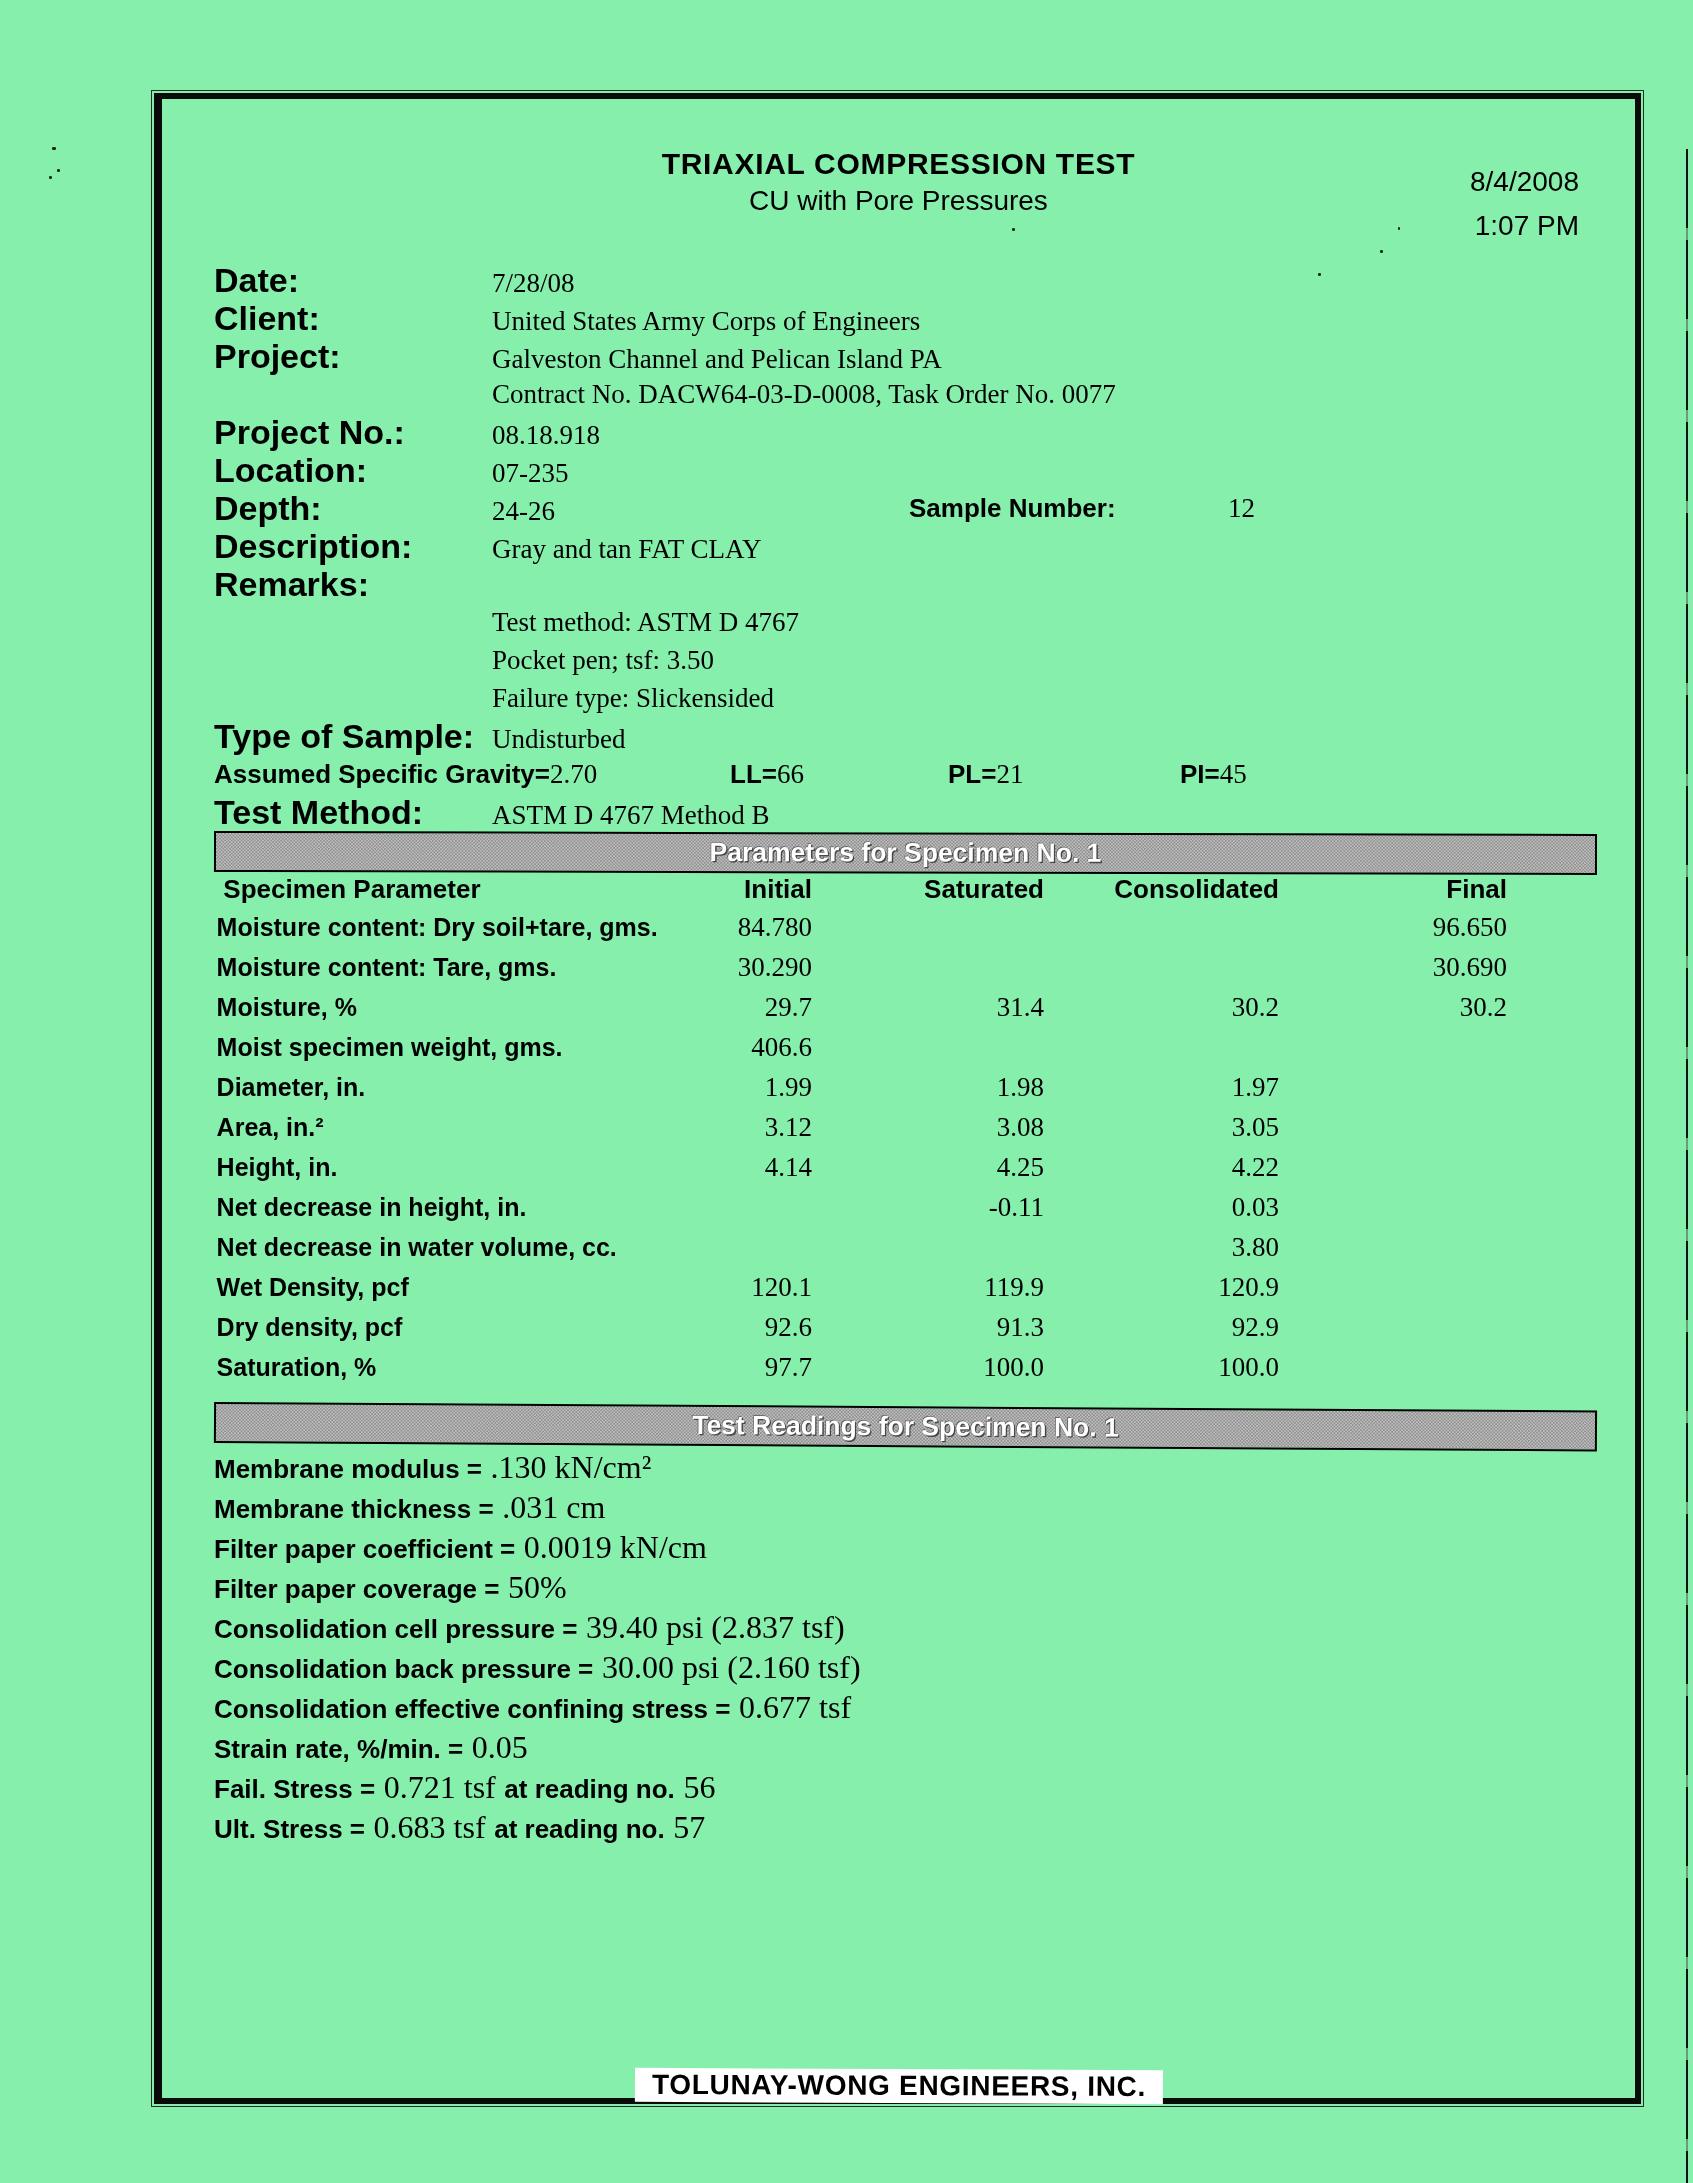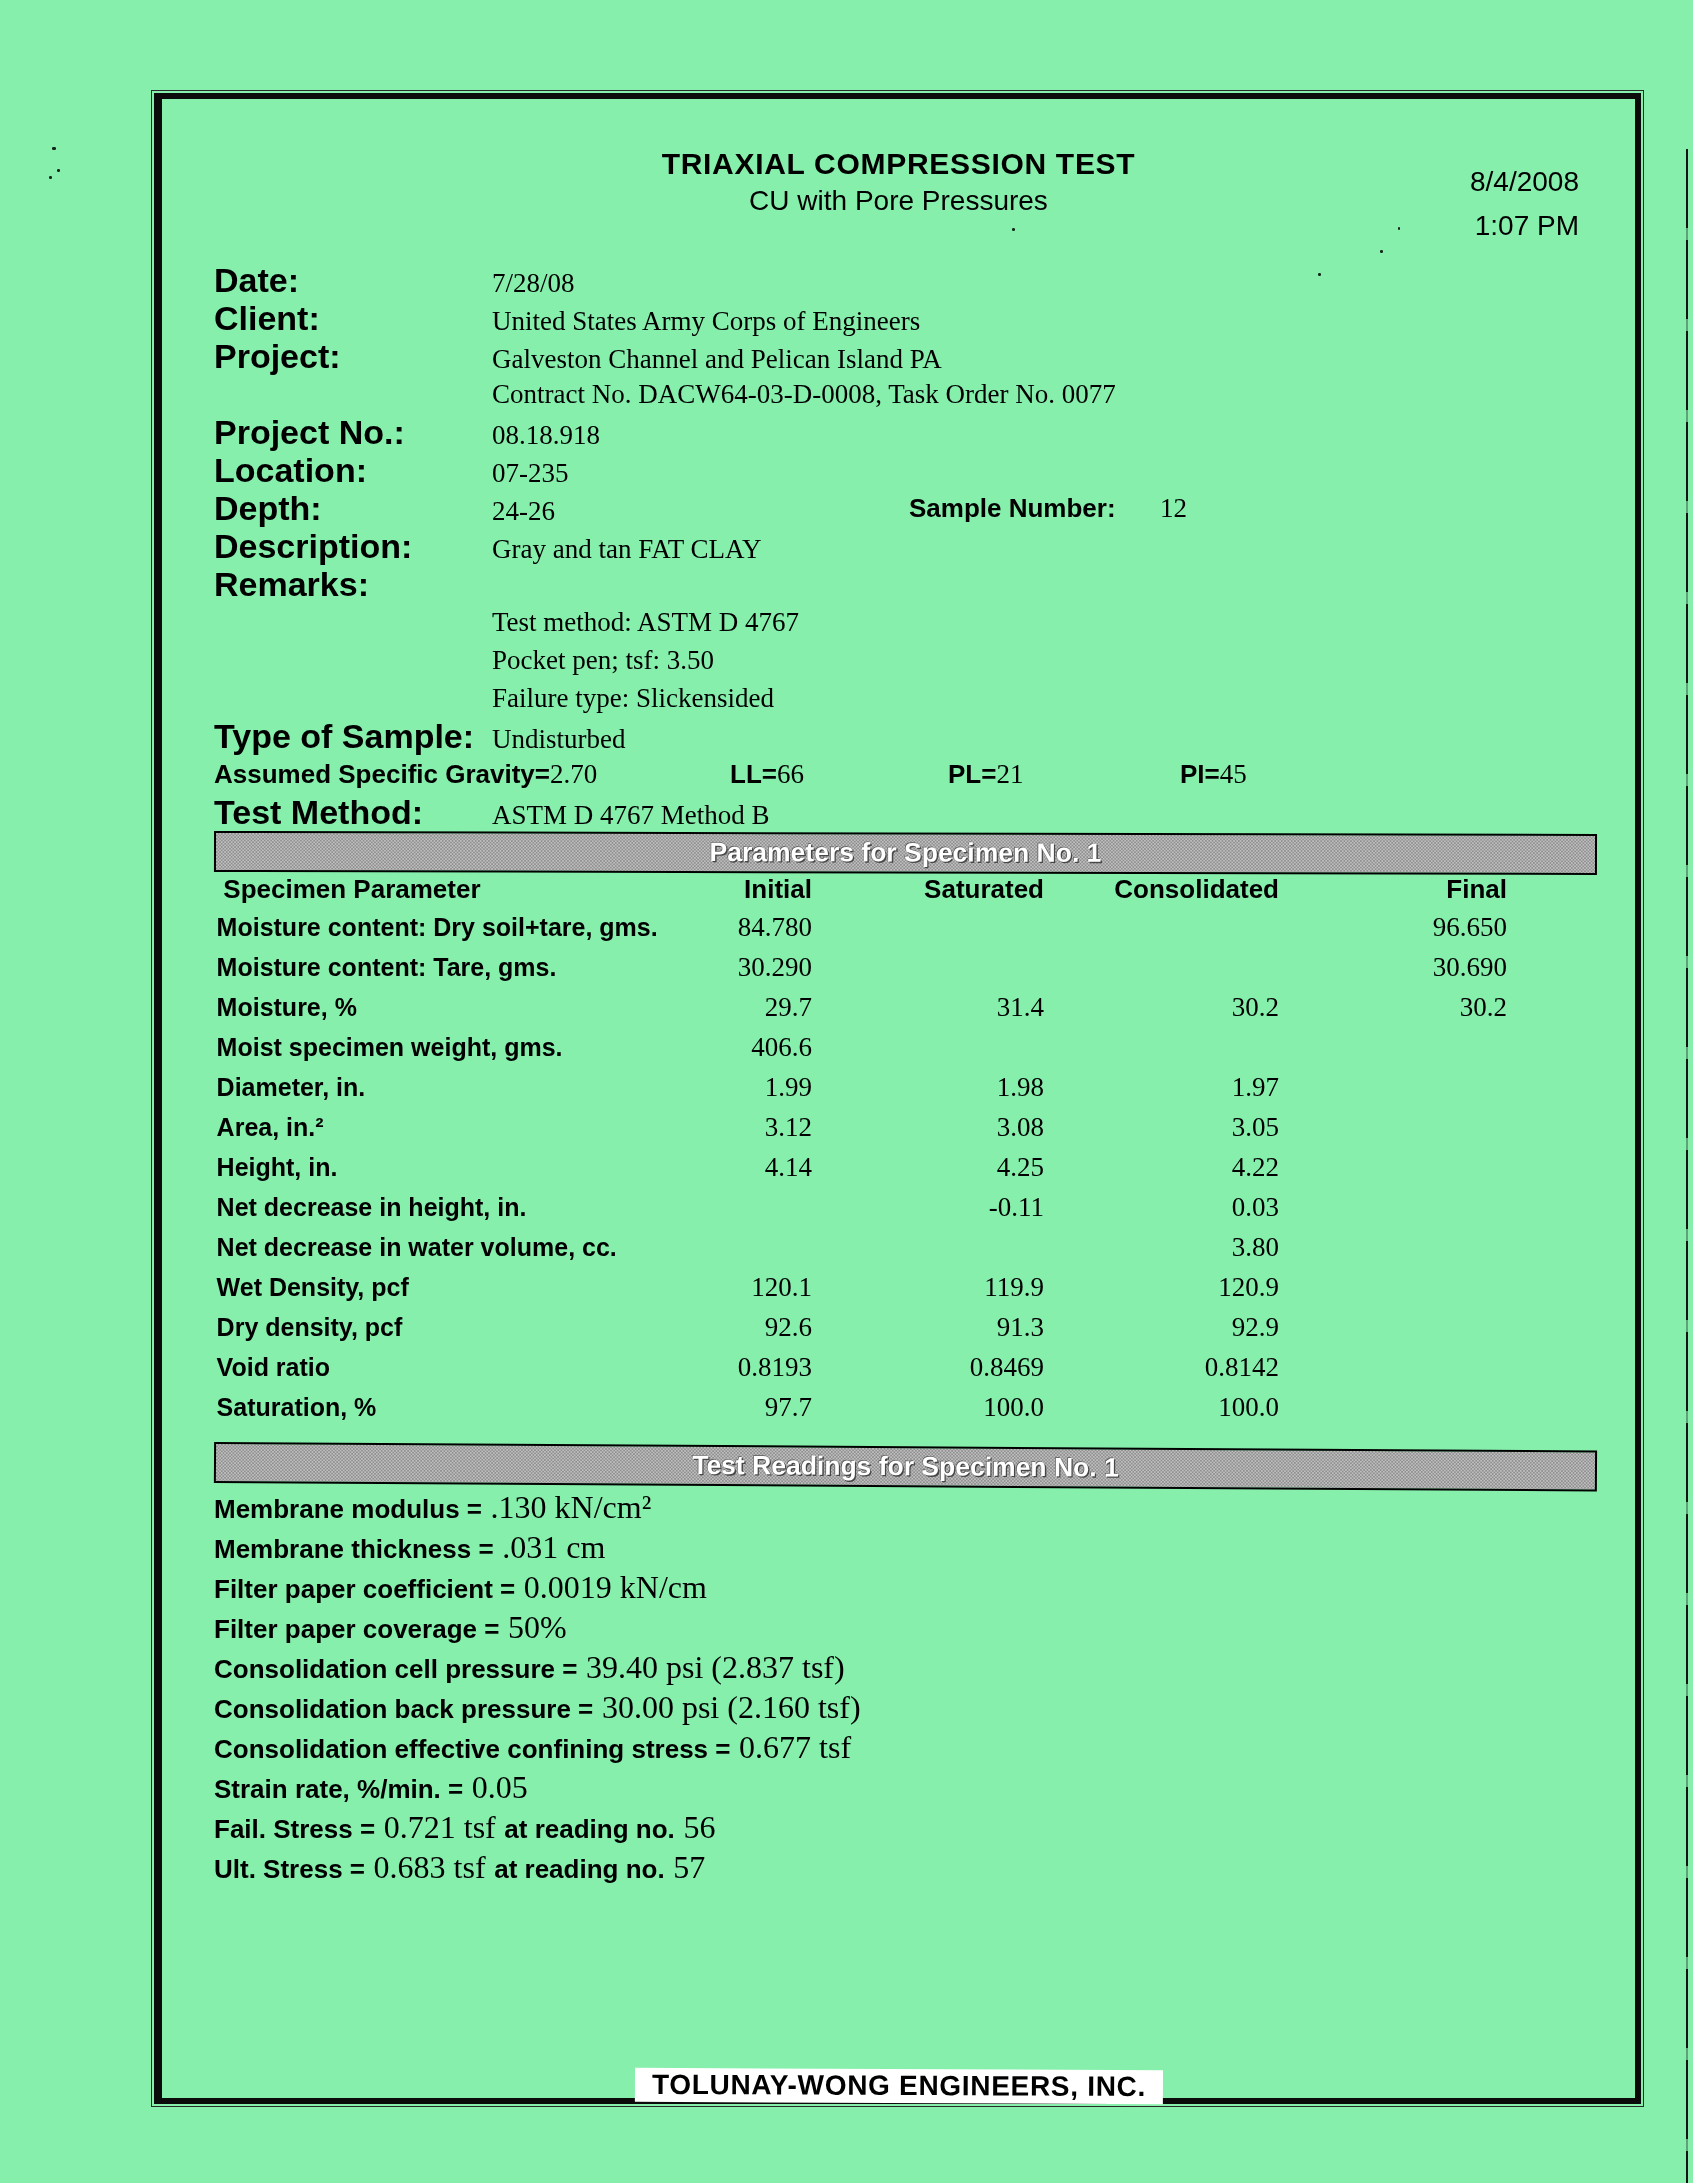--- a/index.html
+++ b/index.html
@@ -105,21 +105,21 @@
       </div>
       <div class="irow">
         <span class="lbl">Project No.:</span><span class="val">08.18.918</span>
       </div>
       <div class="irow">
         <span class="lbl">Location:</span><span class="val">07-235</span>
       </div>
       <div class="irow">
         <span class="lbl">Depth:</span><span class="val">24-26</span>
         <span class="fp" style="left:695px;"><span class="lbl-inline">Sample Number:</span></span>
-        <span class="fp val" style="left:946px;">12</span>
+        <span class="fp val" style="left:1014px;">12</span>
       </div>
       <div class="irow">
         <span class="lbl">Description:</span><span class="val">Gray and tan FAT CLAY</span>
       </div>
       <div class="irow">
         <span class="lbl">Remarks:</span>
       </div>
       <div class="irow">
         <span class="lbl"></span><span class="val">Test method: ASTM D 4767</span>
       </div>
@@ -248,27 +248,20 @@
           </tr>
 
           <tr>
             <td class="cell-param">Dry density, pcf</td>
             <td class="cell-num">92.6</td>
             <td class="cell-num">91.3</td>
             <td class="cell-num">92.9</td>
             <td class="cell-num"></td>
           </tr>
 
-          <tr>
-            <td class="cell-param">Void ratio</td>
-            <td class="cell-num">0.8193</td>
-            <td class="cell-num">0.8469</td>
-            <td class="cell-num">0.8142</td>
-            <td class="cell-num"></td>
-          </tr>
 
           <tr>
             <td class="cell-param">Saturation, %</td>
             <td class="cell-num">97.7</td>
             <td class="cell-num">100.0</td>
             <td class="cell-num">100.0</td>
             <td class="cell-num"></td>
           </tr>
         </tbody>
     </table>

